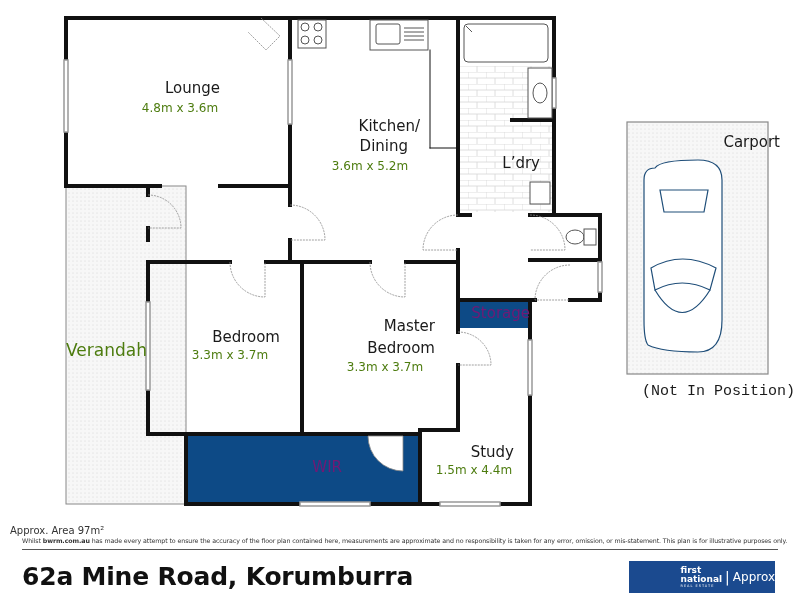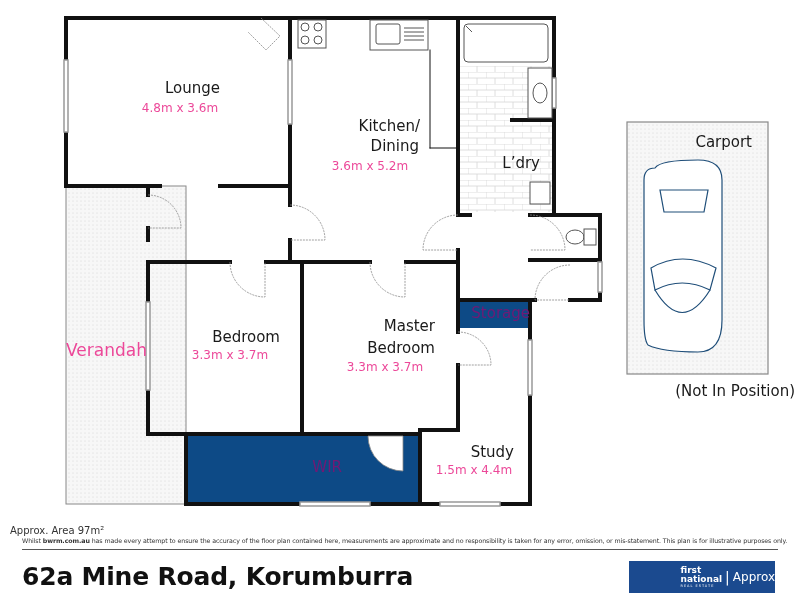--- a/index.html
+++ b/index.html
@@ -1,19 +1,19 @@
 <!DOCTYPE html>
 <html><head>
 <meta charset="utf-8">
 <style>
   html, body { margin:0; padding:0; background:#ffffff; }
   body { width:800px; height:600px; position:relative; overflow:hidden; font-family:"DejaVu Sans", sans-serif; }
   #plan { position:absolute; left:0; top:0; width:800px; height:520px; }
   .room-title { position:absolute; font-family:"DejaVu Sans", sans-serif; font-size:15px; color:#1a1a1a; text-align:right; line-height:17px; }
-  .room-dim { position:absolute; font-family:"DejaVu Sans", sans-serif; font-size:12px; color:#ec4899; text-align:center; }
+  .room-dim { position:absolute; font-family:"DejaVu Sans", sans-serif; font-size:12px; color:#4d7c0f; text-align:center; }
   .white-label { color:#701a75; }
   .area { position:absolute; left:10px; top:525px; font-size:10px; color:#333; }
   .disclaimer { position:absolute; left:22px; top:537px; font-size:6.3px; color:#333; white-space:nowrap; letter-spacing:-0.1px; }
   .disclaimer b { font-weight:bold; }
   .divider { position:absolute; left:22px; right:22px; top:549px; height:1px; background:#555; }
   .address { position:absolute; left:22px; top:562px; font-size:25px; font-weight:bold; color:#111; letter-spacing:-0.2px; }
   .logo { position:absolute; left:629px; top:561px; width:146px; height:32px; background:#1b4a8f; display:flex; align-items:center; }
   .logo-mark { width:28px; height:26px; margin-left:5px; }
   .logo-sep { width:1px; height:22px; background:#fff; margin:0 4px 0 4px; }
   .logo-text { display:flex; flex-direction:column; color:#fff; line-height:9px;margin-left:38px; }
@@ -178,43 +178,43 @@
     <path d="M660 190 L708 190 L704 212 L664 212 Z" fill="none"></path>
     <path d="M651 268 Q682 250 716 268 L710 290 Q682 276 655 290 Z" fill="none"></path>
     <path d="M655 290 Q682 335 710 290" fill="none"></path>
   </g>
 </svg>
 
 <div class="room-title" style="left:140px;top:80px;width:80px;">Lounge</div>
 <div class="room-dim" style="left:130px;top:101px;width:100px;">4.8m x 3.6m</div>
 
 <div class="room-title" style="left:320px;top:118px;width:100px;">Kitchen/</div>
-<div class="room-title" style="left:319px;top:138px;width:100px;">Dining</div>
+<div class="room-title" style="left:308px;top:138px;width:100px;">Dining</div>
 <div class="room-dim" style="left:315px;top:159px;width:110px;">3.6m x 5.2m</div>
 
 <div class="room-title" style="left:470px;top:155px;width:70px;">L’dry</div>
 
 <div class="room-title" style="left:180px;top:329px;width:100px;">Bedroom</div>
 <div class="room-dim" style="left:175px;top:348px;width:110px;">3.3m x 3.7m</div>
 
 <div class="room-title" style="left:335px;top:318px;width:100px;">Master</div>
 <div class="room-title" style="left:335px;top:340px;width:100px;">Bedroom</div>
 <div class="room-dim" style="left:330px;top:360px;width:110px;">3.3m x 3.7m</div>
 
 <div class="room-title white-label" style="left:458px;top:305px;width:72px;">Storage</div>
 
 <div class="room-title" style="left:434px;top:444px;width:80px;">Study</div>
 <div class="room-dim" style="left:424px;top:463px;width:100px;">1.5m x 4.4m</div>
 
 <div class="room-title white-label" style="left:262px;top:459px;width:80px;">WIR</div>
 
 <div class="room-dim" style="left:66px;top:340px;width:80px;font-size:17px;">Verandah</div>
 
-<div class="room-title" style="left:642px;top:134px;width:110px;">Carport</div>
-<div class="room-title" style="left:600px;top:383px;width:195px;">(Not In Position)</div>
+<div class="room-title" style="left:670px;top:134px;width:110px;">Carport</div>
+<div class="room-title" style="left:600px;top:383px;width:195px;font-family:Liberation Mono, monospace;">(Not In Position)</div>
 
 <div class="area">Approx. Area 97m²</div>
 <div class="disclaimer"><span>Whilst </span><b>bwrm.com.au</b><span> has made every attempt to ensure the accuracy of the floor plan contained here, measurements are approximate and no responsibility is taken for any error, omission, or mis-statement. This plan is for illustrative purposes only.</span></div>
 <div class="divider"></div>
 <div class="address">62a Mine Road, Korumburra</div>
 
 <div class="logo">
   <svg class="logo-mark" viewBox="0 0 28 26">
     <path d="M14 3 A11 10 0 1 0 25 13" stroke="#fff" stroke-width="3" fill="none"></path>
     <polygon points="14,8 20,19 8,19" fill="#fff"></polygon>

